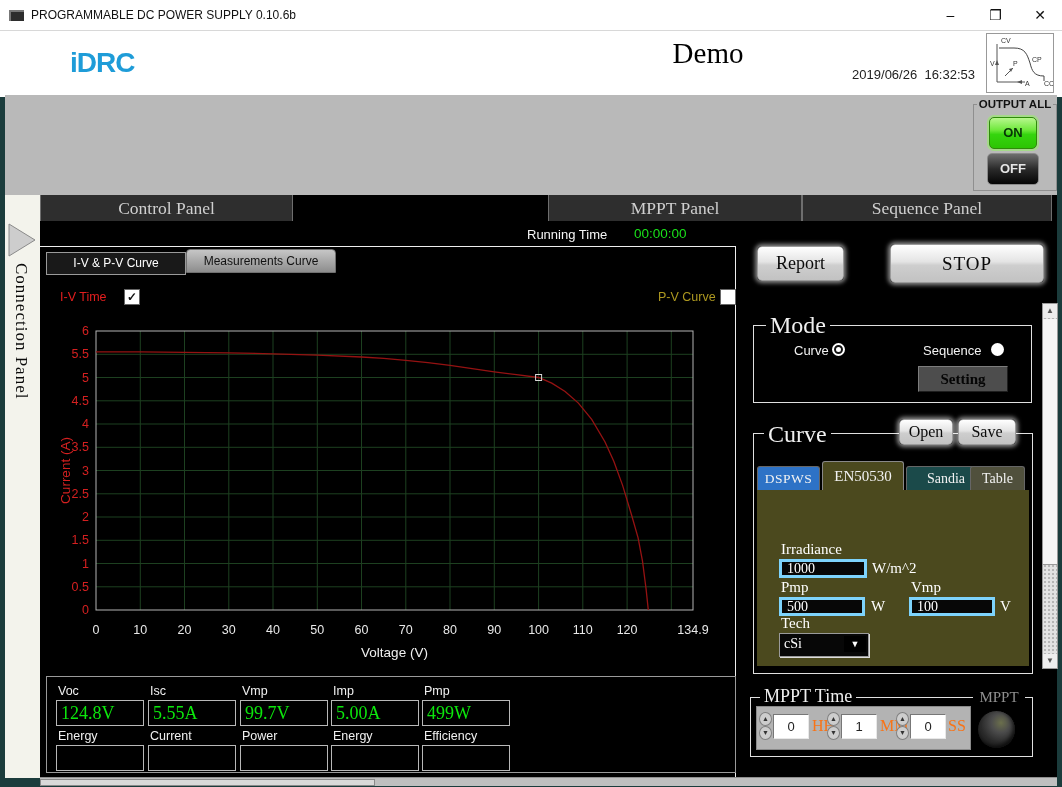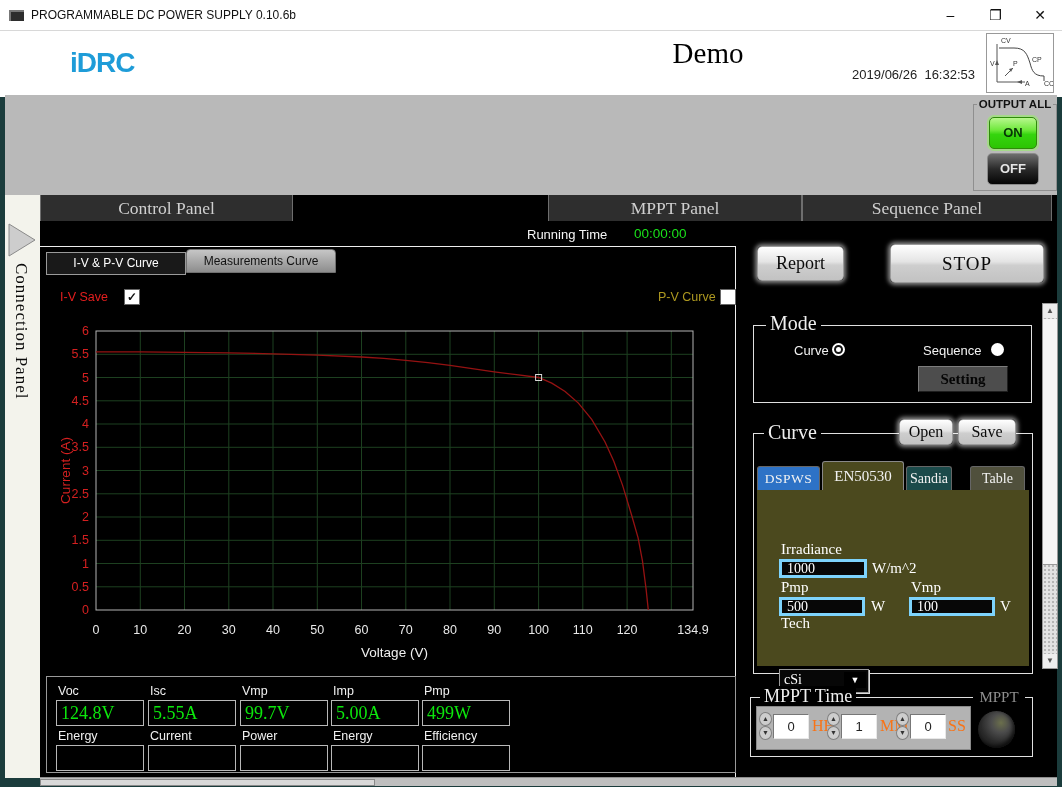--- a/index.html
+++ b/index.html
@@ -73,37 +73,37 @@
   .meas-box{width:88px;height:26px;border:1px solid #b8b8b8;background:#000;
      font-family:"Liberation Serif",serif;font-size:18px;color:#0ce60c;line-height:24px;padding-left:4px;box-sizing:border-box;}
 
   
   .lg-btn{border-radius:5px;border:1px solid #9a9a9a;background:linear-gradient(180deg,#ffffff 0%,#e4e4e4 45%,#cecece 55%,#c2c2c2 100%);
      box-shadow:0 0 4px 2px rgba(255,255,255,.55);color:#0a0a0a;text-align:center;
      font-family:"Liberation Serif",serif;}
   .report-btn{left:757px;top:246px;width:85px;height:33px;font-size:18px;line-height:33px;}
   .stop-btn{left:890px;top:244px;width:152px;height:37px;font-size:19px;line-height:37px;letter-spacing:1px;}
   .group{border:1px solid #e0e0e0;}
-  .group-title{font-family:"Liberation Serif",serif;font-size:20px;color:#efefef;background:#000;padding:0 4px;}
+  .group-title{font-family:"Liberation Serif",serif;font-size:24px;color:#efefef;background:#000;padding:0 4px;}
   .wlabel{font-size:13px;color:#f2f2f2;}
   .radio{width:13px;height:13px;border-radius:50%;background:#fff;}
   .radio.sel::after{content:"";position:absolute;left:2px;top:2px;width:9px;height:9px;border-radius:50%;
      background:#fff;border:2.5px solid #111;box-sizing:border-box;}
   .setting-btn{left:918px;top:366px;width:88px;height:24px;background:#4d4d4d;
      border:1px solid;border-color:#7d7d7d #1f1f1f #1f1f1f #7d7d7d;color:#050505;
      font-family:"Liberation Serif",serif;font-weight:700;font-size:15px;text-align:center;line-height:24px;}
   .sm-btn{height:24px;font-size:16px;line-height:24px;}
   .ctab{top:466px;height:24px;color:#f2f2f2;text-align:center;font-family:"Liberation Serif",serif;
      font-size:14px;line-height:24px;border-radius:3px 3px 0 0;border:1px solid #666;border-bottom:none;box-sizing:border-box;}
   .curve-panel{left:757px;top:490px;width:272px;height:176px;background:#4b491e;}
   .olabel{font-family:"Liberation Serif",serif;font-size:15px;color:#fff;}
   .oinput{background:#070707;border:3px solid #7dd3fc;color:#fff;font-family:"Liberation Serif",serif;
      font-size:14px;padding:0 0 0 5px;box-sizing:border-box;}
   .tech-dd{left:779px;top:633px;width:88px;height:22px;background:#070707;border:1px solid #9a9a9a;
-     box-shadow:1px 1px 0 #ddd;margin-top:36px;}
+     box-shadow:1px 1px 0 #ddd;}
   .tech-text{position:absolute;left:4px;top:2px;font-family:"Liberation Serif",serif;font-size:14px;color:#fff;}
   .tech-arrow{position:absolute;right:2px;top:2px;width:22px;height:16px;background:#000;color:#fff;
      text-align:center;line-height:16px;font-size:9px;}
   .mppt-bar{left:756px;top:706px;width:213px;height:42px;background:#b3b3b3;border:1px solid #8a8a8a;}
   .spin{width:13px;height:29px;}
   .spin span{display:block;width:13px;height:14px;background:#cdcdcd;border:1px solid #808080;border-radius:50%;
      text-align:center;line-height:12px;font-size:7px;color:#333;box-sizing:border-box;}
   .spinval{width:36px;height:25px;background:#fff;border:1px solid;border-color:#777 #e8e8e8 #e8e8e8 #777;
      text-align:center;font-size:13px;color:#222;box-sizing:border-box;font-family:"Liberation Sans",sans-serif;}
   .timeunit{font-family:"Liberation Serif",serif;font-size:16px;color:#f97316;}
@@ -202,21 +202,21 @@
   <div class="abs conn-text">Connection Panel</div>
 
   <div class="abs hline"></div>
   <div class="abs vline"></div>
   <div class="abs running-label">Running Time</div>
   <div class="abs running-value">00:00:00</div>
 
   <div class="abs subtab-a">I-V &amp; P-V Curve</div>
   <div class="abs subtab-i">Measurements Curve</div>
 
-  <div class="abs iv-label">I-V Save</div>
+  <div class="abs iv-label">I-V Time</div>
   <div class="abs chkbox" style="left:124px;">✓</div>
   <div class="abs pv-label">P-V Curve</div>
   <div class="abs chkbox" style="left:720px;"></div>
 
   <svg id="iv-chart" class="abs" style="left:40px;top:318px;" width="700" height="345">
       <line x1="100.3" y1="13" x2="100.3" y2="292" stroke="#1d4020" stroke-width="1"></line>
       <line x1="144.5" y1="13" x2="144.5" y2="292" stroke="#1d4020" stroke-width="1"></line>
       <line x1="188.8" y1="13" x2="188.8" y2="292" stroke="#1d4020" stroke-width="1"></line>
       <line x1="233.0" y1="13" x2="233.0" y2="292" stroke="#1d4020" stroke-width="1"></line>
       <line x1="277.3" y1="13" x2="277.3" y2="292" stroke="#1d4020" stroke-width="1"></line>
@@ -312,21 +312,21 @@
   <div class="abs radio" style="left:991px;top:343px;"></div>
   <div class="abs setting-btn">Setting</div>
 
   <div class="abs group" style="left:753px;top:433px;width:278px;height:239px;"></div>
   <div class="abs group-title" style="left:764px;top:421px;">Curve</div>
   <div class="abs lg-btn sm-btn" style="left:899px;top:419px;width:52px;">Open</div>
   <div class="abs lg-btn sm-btn" style="left:958px;top:419px;width:56px;">Save</div>
 
   <div class="abs ctab" style="left:757px;width:63px;background:#2d72c6;font-size:13.5px;letter-spacing:.5px;">DSPWS</div>
   <div class="abs ctab" style="left:822px;top:461px;width:82px;height:29px;background:#4b491e;font-size:15px;line-height:29px;border-color:#888;">EN50530</div>
-  <div class="abs ctab" style="left:906px;width:46px;background:#1b4a4a;">Sandia</div>
+  <div class="abs ctab" style="left:906px;width:80px;background:#1b4a4a;">Sandia</div>
   <div class="abs ctab" style="left:970px;width:55px;background:#50503c;">Table</div>
 
   <div class="abs curve-panel"></div>
   <div class="abs olabel" style="left:781px;top:541px;">Irradiance</div>
   <input class="abs oinput" style="left: 779px; top: 559px; width: 88px; height: 19px;" value="1000">
   <div class="abs olabel" style="left:872px;top:560px;">W/m^2</div>
   <div class="abs olabel" style="left:781px;top:579px;">Pmp</div>
   <input class="abs oinput" style="left: 779px; top: 597px; width: 86px; height: 19px;" value="500">
   <div class="abs olabel" style="left:871px;top:598px;">W</div>
   <div class="abs olabel" style="left:911px;top:579px;">Vmp</div>

